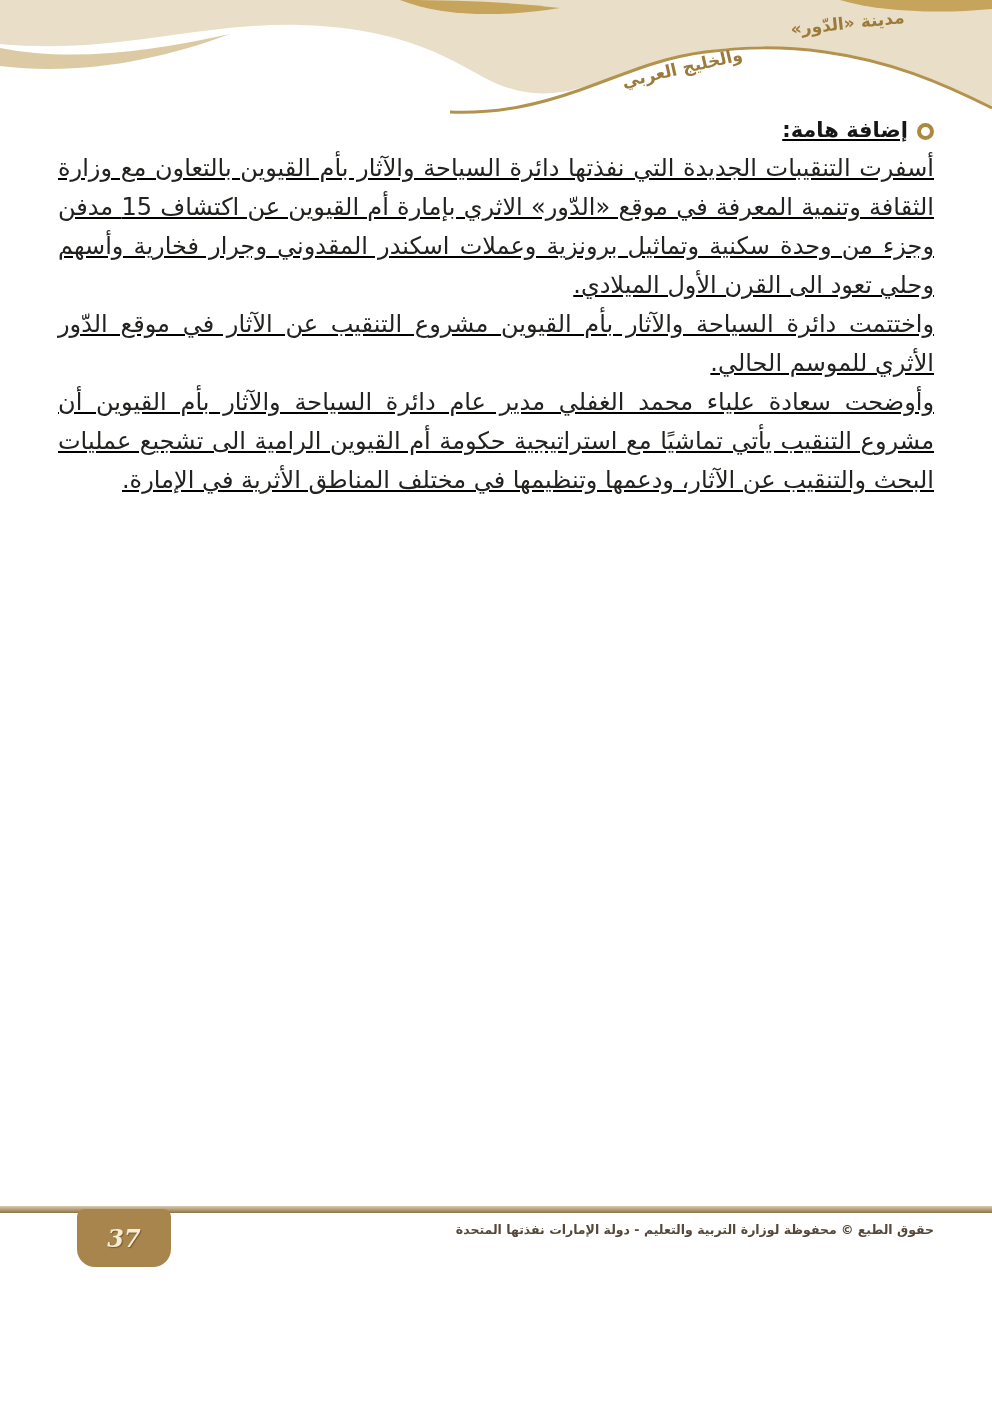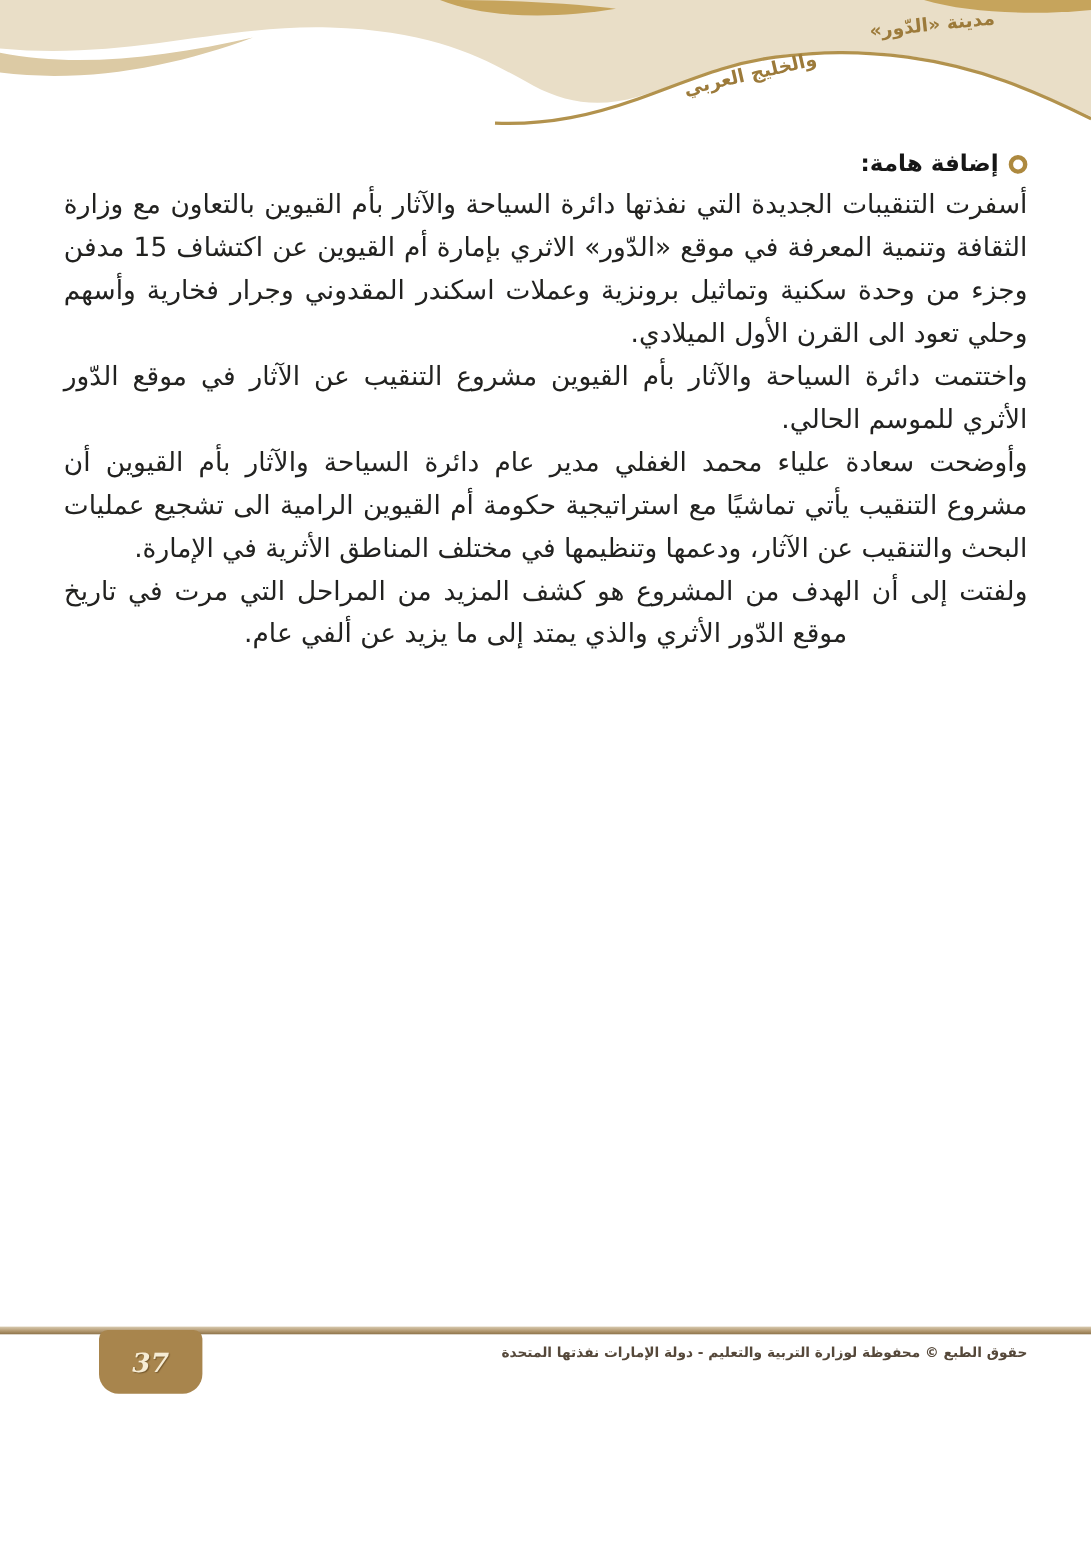--- a/index.html
+++ b/index.html
@@ -19,22 +19,22 @@
     transform:rotate(-6deg);transform-origin:right center;
     color:#9c7a3a;font-weight:bold;font-size:17px;white-space:nowrap;
   }
   .title-l2{
     position:absolute;top:44px;right:250px;
     transform:rotate(-13deg);transform-origin:right center;
     color:#9c7a3a;font-weight:bold;font-size:17px;white-space:nowrap;
   }
   
   .content{
-    position:absolute;top:136px;right:0;left:0;
-    padding:0 58px;direction:rtl;
+    position:absolute;top:118px;right:0;left:0;
+    padding:0 58px;direction:rtl;text-decoration:underline;
   }
   .heading-row{
     display:flex;align-items:center;gap:9px;
     font-size:21px;font-weight:bold;color:#161616;
     margin:0 0 7px 0;
   }
   .bullet-ring{
     display:inline-block;width:9px;height:9px;
     border:4px solid #ad893f;border-radius:50%;
     background:#ffffff;flex:0 0 auto;margin-top:3px;
@@ -43,21 +43,21 @@
     margin:0;font-size:24px;line-height:39px;color:#222220;
     text-align:justify;
   }
   .bodytext p.center-last{text-align-last:center;}
   
   .footer-band{
     position:absolute;top:1206px;left:0;width:992px;height:7px;
     background:linear-gradient(to bottom,#d8cab0 0%,#b49a72 55%,#8d734a 100%);
   }
   .page-tab{
-    position:absolute;top:1209px;left:90px;width:94px;height:58px;
+    position:absolute;top:1209px;left:77px;width:94px;height:58px;
     background:#a8854d;border-radius:8px 8px 18px 18px;
     display:flex;align-items:center;justify-content:center;
   }
   .page-num{
     color:#f6ecd4;font-family:"DejaVu Serif",serif;
     font-style:italic;font-weight:bold;font-size:24px;
     text-shadow:1px 1px 1px rgba(60,40,10,.45);
   }
   .footer-text{
     position:absolute;top:1222px;right:58px;left:190px;
@@ -103,21 +103,20 @@
 
 <div class="content">
   <div class="heading-row">
     <span class="bullet-ring"></span>
     <span>إضافة هامة:</span>
   </div>
   <div class="bodytext">
     <p>أسفرت التنقيبات الجديدة التي نفذتها دائرة السياحة والآثار بأم القيوين بالتعاون مع وزارة الثقافة وتنمية المعرفة في موقع «الدّور» الاثري بإمارة أم القيوين عن اكتشاف 15 مدفن وجزء من وحدة سكنية وتماثيل برونزية وعملات اسكندر المقدوني وجرار فخارية وأسهم وحلي تعود الى القرن الأول الميلادي.</p>
     <p>واختتمت دائرة السياحة والآثار بأم القيوين مشروع التنقيب عن الآثار في موقع الدّور الأثري للموسم الحالي.</p>
     <p>وأوضحت سعادة علياء محمد الغفلي مدير عام دائرة السياحة والآثار بأم القيوين أن مشروع التنقيب يأتي تماشيًا مع استراتيجية حكومة أم القيوين الرامية الى تشجيع عمليات البحث والتنقيب عن الآثار، ودعمها وتنظيمها في مختلف المناطق الأثرية في الإمارة.</p>
-    <p class="center-last">ولفتت إلى أن الهدف من المشروع هو كشف المزيد من المراحل التي مرت في تاريخ موقع الدّور الأثري والذي يمتد إلى ما يزيد عن ألفي عام.</p>
   </div>
 </div>
 
 <div class="footer-band"></div>
 <div class="page-tab">
   <span class="page-num">37</span>
 </div>
 <div class="footer-text">
   <p class="copyright-line">حقوق الطبع © محفوظة لوزارة التربية والتعليم - دولة الإمارات نفذتها المتحدة</p>
 </div>

